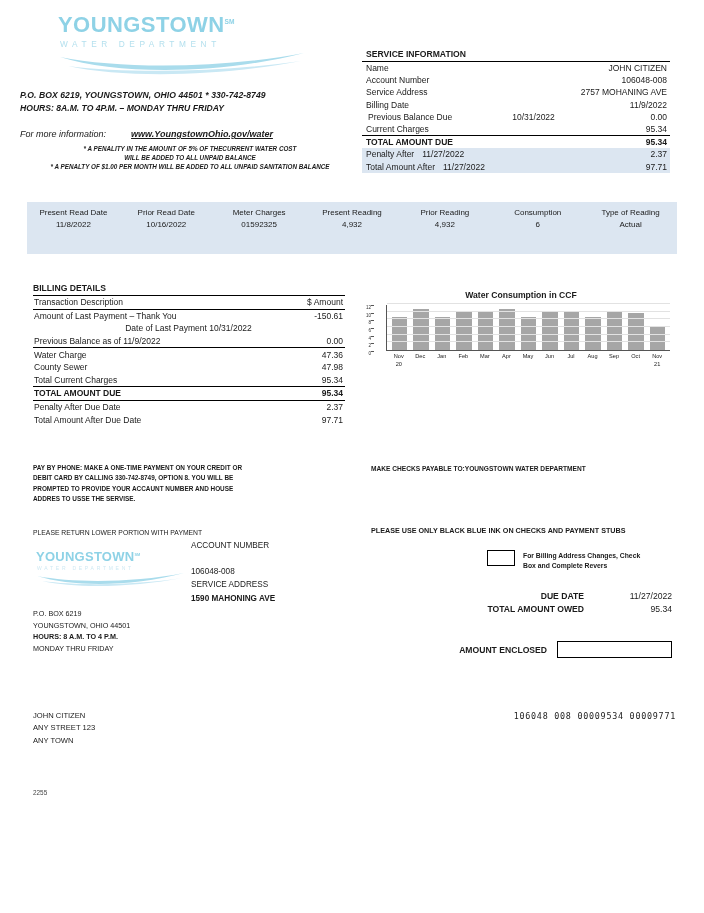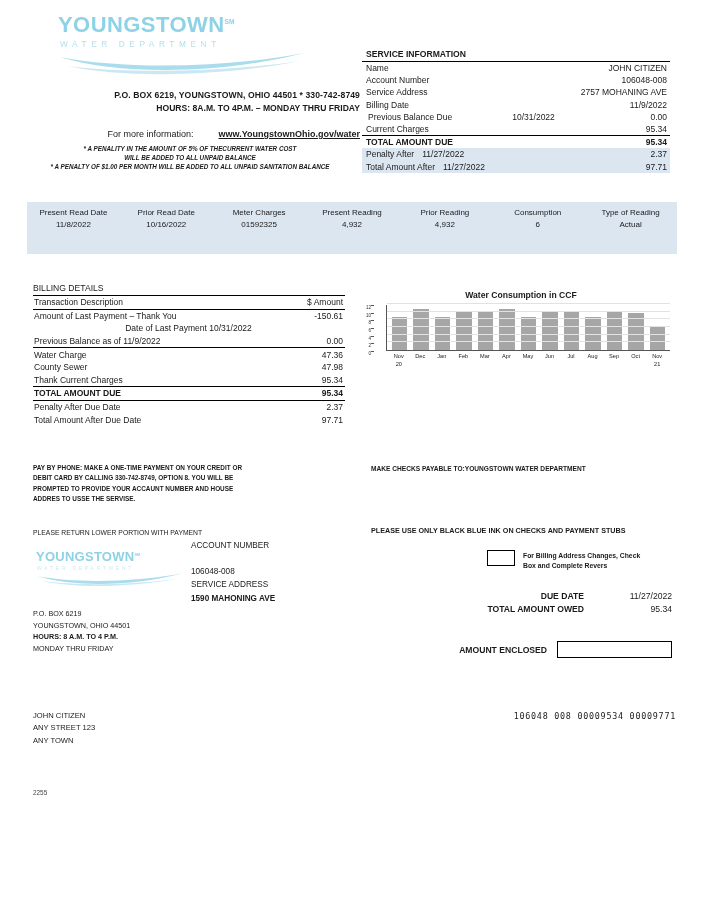--- a/index.html
+++ b/index.html
@@ -27,21 +27,21 @@
   .logo-sm { font-size: 0.30em; vertical-align: super; letter-spacing: 0; }
   .logo-sub {
     color: #b4e0ee;
     letter-spacing: 0.55em;
     white-space: nowrap;
     font-weight: normal;
   }
   .logo-swoosh { display:block; }
 
   
-  .hdr-line { text-align: right; white-space: nowrap; }
+  .hdr-line { text-align: left; white-space: nowrap; font-style: italic; }
   .hdr-addr { font-size: 8.6px; font-weight: bold; letter-spacing: 0.01em; }
   .hdr-hours { font-size: 8.6px; font-weight: bold; }
   .hdr-info-row { font-size: 9px; }
   .hdr-link { font-weight: bold; text-decoration: underline; }
   .hdr-note { font-size: 6.3px; font-style: italic; font-weight: bold; text-align:center; white-space: nowrap;}
 
   
   .svc { position: absolute; left: 362px; top: 47px; width: 308px; font-size: 8.5px; }
   .svc-title {
     font-weight: bold; font-size: 8.6px; padding: 2px 3px 2px 4px;
@@ -60,21 +60,21 @@
     position: absolute; left: 27px; top: 202px; width: 650px; height: 52px;
     background: #dce6f1; display: flex; align-items: flex-start;
     padding-top: 5px;
   }
   .meter-col { flex: 1 1 0; text-align: center; font-size: 8px; line-height: 1.55; }
   .meter-col .h { display: block; }
   .meter-col .v { display: block; }
 
   
   .bill { position: absolute; left: 33px; top: 283px; width: 312px; font-size: 8.5px; }
-  .bill-title { font-weight: normal; font-size: 8.6px; padding-bottom: 2px; border-bottom: 1.1px solid #000;}
+  .bill-title { font-weight: bold; font-size: 8.6px; padding-bottom: 2px; border-bottom: 1.1px solid #000;}
   .bill-row { display: flex; padding: 1.3px 2px 1.3px 1px; }
   .bill-row .d { flex: 1 1 auto; }
   .bill-row .a { flex: 0 0 auto; text-align: right; min-width: 54px; }
   .bill-row.center { justify-content: center; }
   .bill-row.bold { font-weight: bold; }
 
   
   .chart-box { position: absolute; left: 372px; top: 290px; width: 298px; }
   .chart-title { text-align: center; font-weight: bold; font-size: 8.6px; margin-bottom: 5px; }
   .chart-area { position: relative; height: 46px; margin-left: 14px; border-left: 1.2px solid #555; border-bottom: 1px solid #555;}
@@ -255,21 +255,21 @@
     </div>
     <div class="bill-row">
       <span class="d">Water Charge</span>
       <span class="a">47.36</span>
     </div>
     <div class="bill-row">
       <span class="d">County Sewer</span>
       <span class="a">47.98</span>
     </div>
     <div class="bill-row" style="border-bottom:1px solid #000;">
-      <span class="d">Thank Current Charges</span>
+      <span class="d">Total Current Charges</span>
       <span class="a">95.34</span>
     </div>
     <div class="bill-row bold" style="border-bottom:1px solid #000;">
       <span class="d">TOTAL AMOUNT DUE</span>
       <span class="a">95.34</span>
     </div>
     <div class="bill-row">
       <span class="d">Penalty After Due Date</span>
       <span class="a">2.37</span>
     </div>

